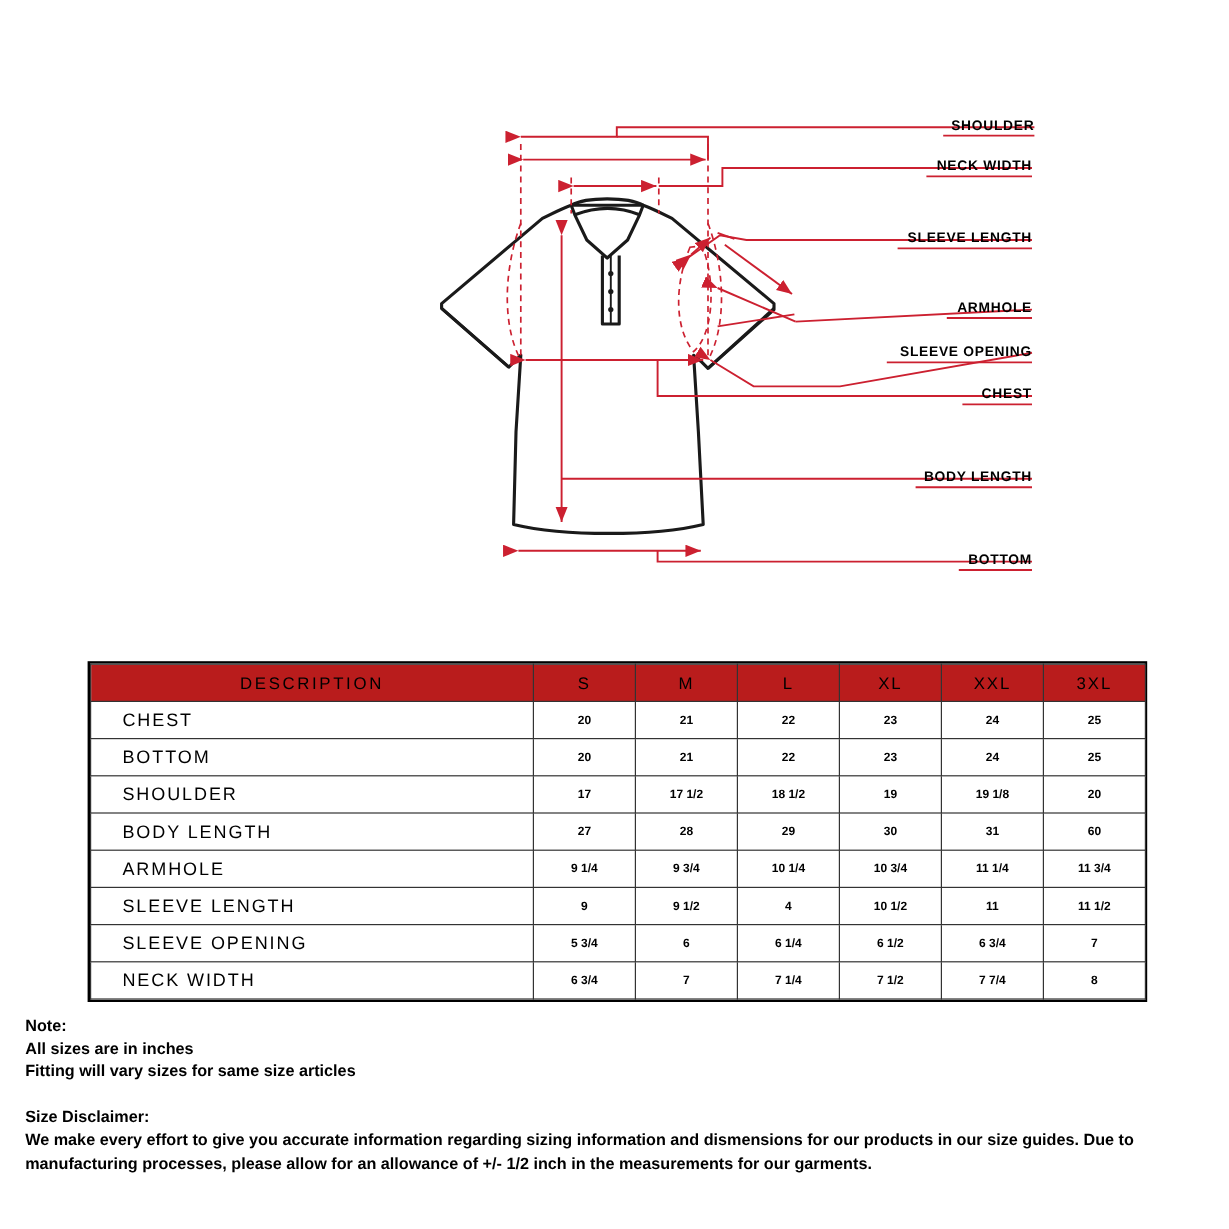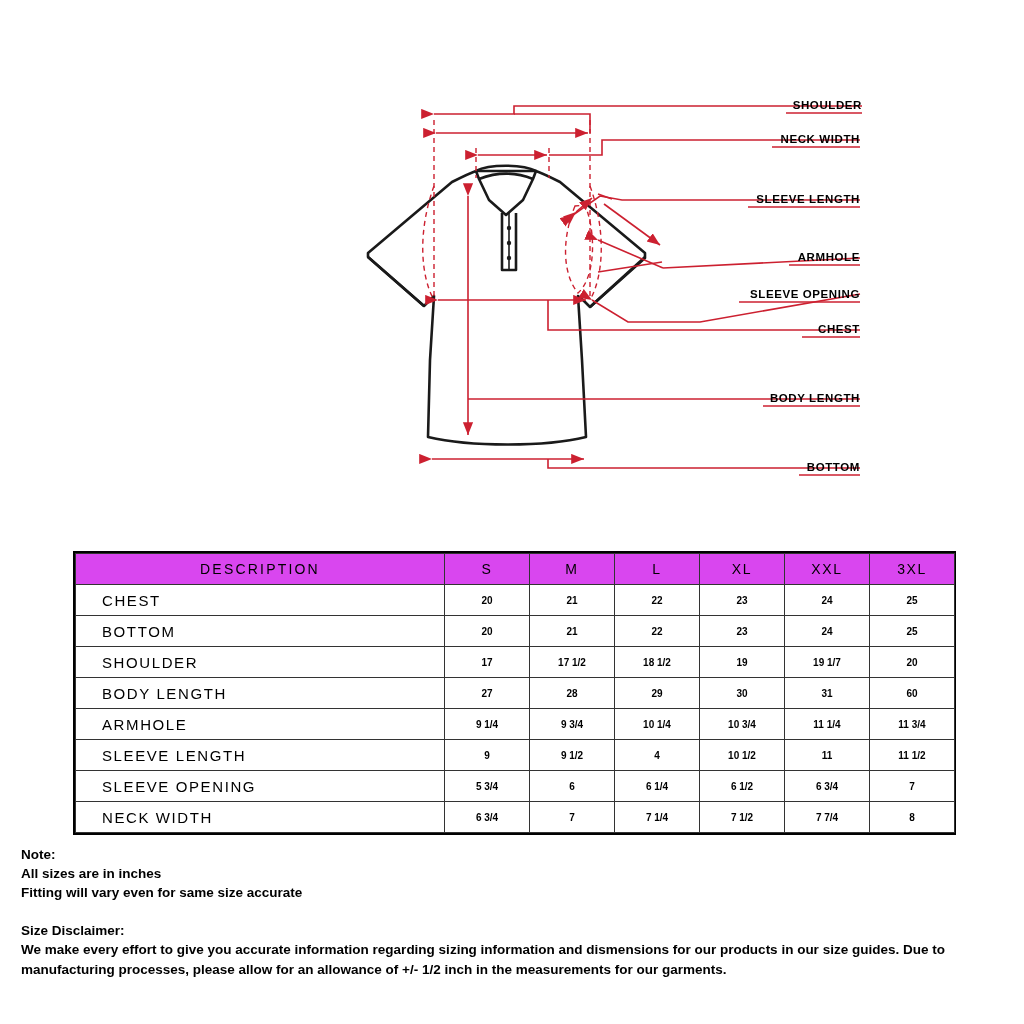--- a/index.html
+++ b/index.html
@@ -52,21 +52,21 @@
   table.size-table td, table.size-table th {
     border: 1px solid #333;
     height: 30px;
     padding: 0;
     font-size: 14.5px;
     text-align: center;
     vertical-align: middle;
     background: #fff;
   }
   table.size-table thead th {
-    background: #d946ef;
+    background: #b91c1c;
     font-weight: normal;
     letter-spacing: 1.6px;
     font-size: 14px;
   }
   table.size-table thead th.desc-head {
     letter-spacing: 2.2px;
   }
   table.size-table tbody td.row-label {
     text-align: left;
     padding-left: 26px;
@@ -268,21 +268,21 @@
         <td class="val">23</td>
         <td class="val">24</td>
         <td class="val">25</td>
       </tr>
       <tr>
         <td class="row-label">SHOULDER</td>
         <td class="val">17</td>
         <td class="val">17 1/2</td>
         <td class="val">18 1/2</td>
         <td class="val">19</td>
-        <td class="val">19 1/7</td>
+        <td class="val">19 1/8</td>
         <td class="val">20</td>
       </tr>
       <tr>
         <td class="row-label">BODY LENGTH</td>
         <td class="val">27</td>
         <td class="val">28</td>
         <td class="val">29</td>
         <td class="val">30</td>
         <td class="val">31</td>
         <td class="val">60</td>
@@ -323,17 +323,17 @@
         <td class="val">7 7/4</td>
         <td class="val">8</td>
       </tr>
     </tbody>
   </table>
 </div>
 
 <div id="notes">
   <div>Note:</div>
   <div>All sizes are in inches</div>
-  <div>Fitting will vary even for same size accurate</div>
+  <div>Fitting will vary sizes for same size articles</div>
   <div class="gap"></div>
   <div>Size Disclaimer:</div>
   <div class="para">We make every effort to give you accurate information regarding sizing information and dismensions for our products in our size guides. Due to manufacturing processes, please allow for an allowance of +/- 1/2 inch in the measurements for our garments.</div>
 </div>
 
 </body></html>

